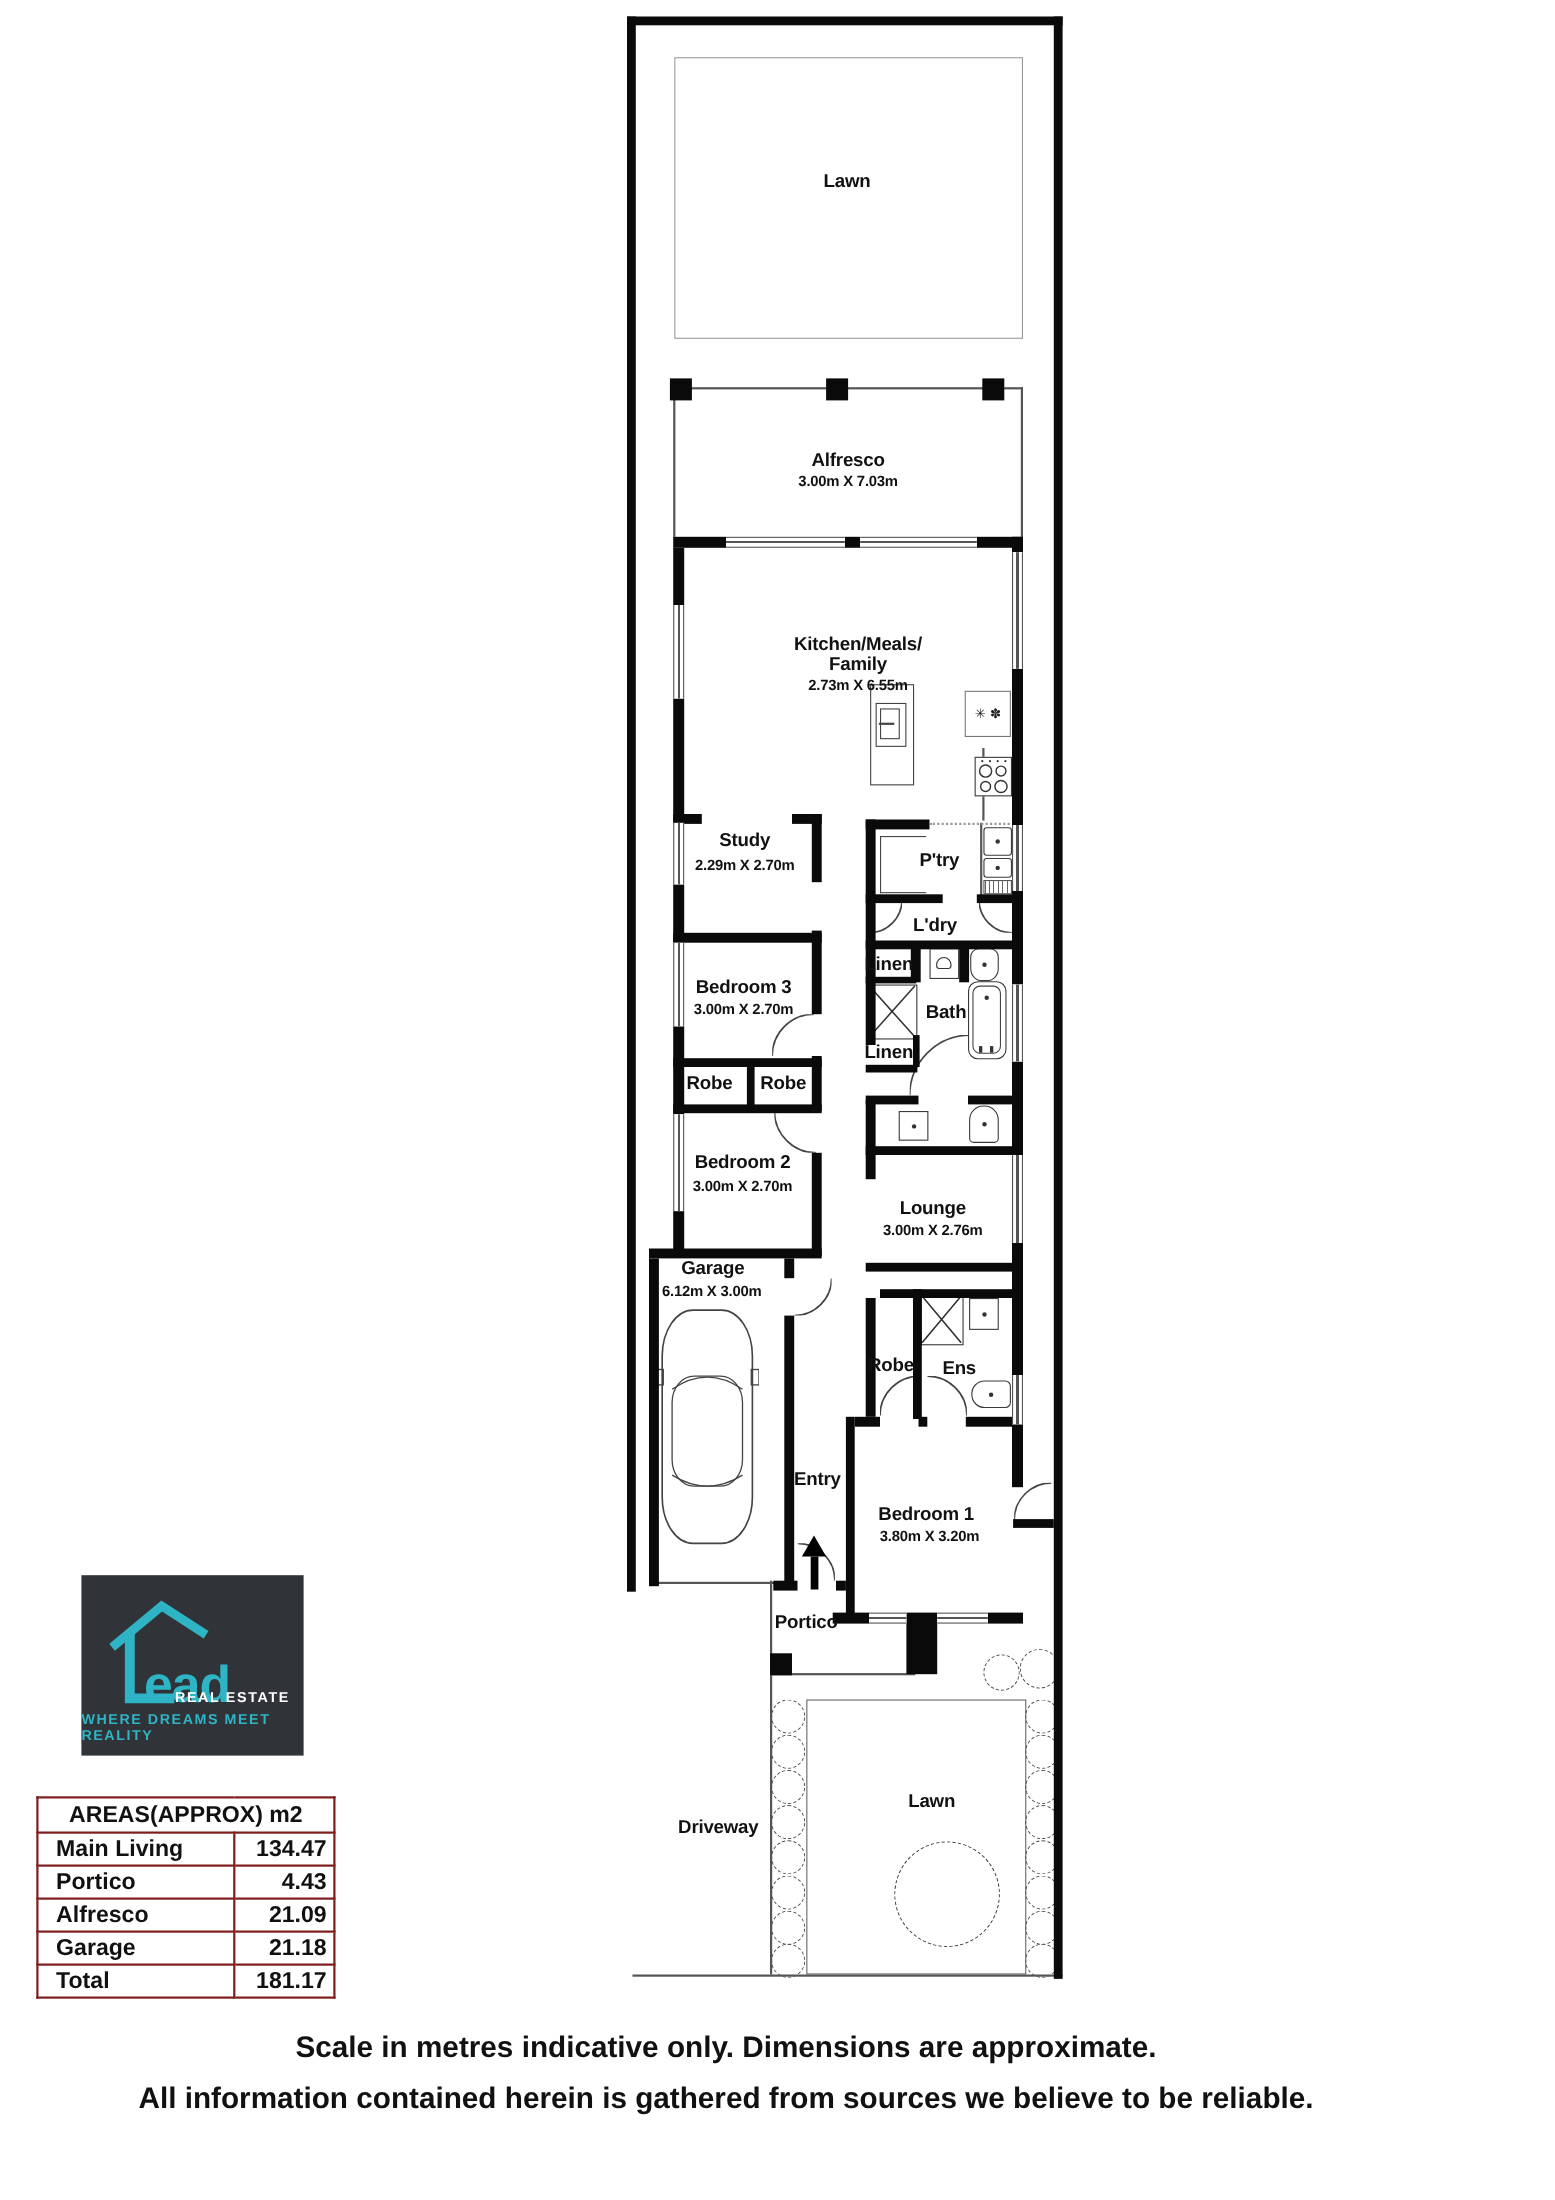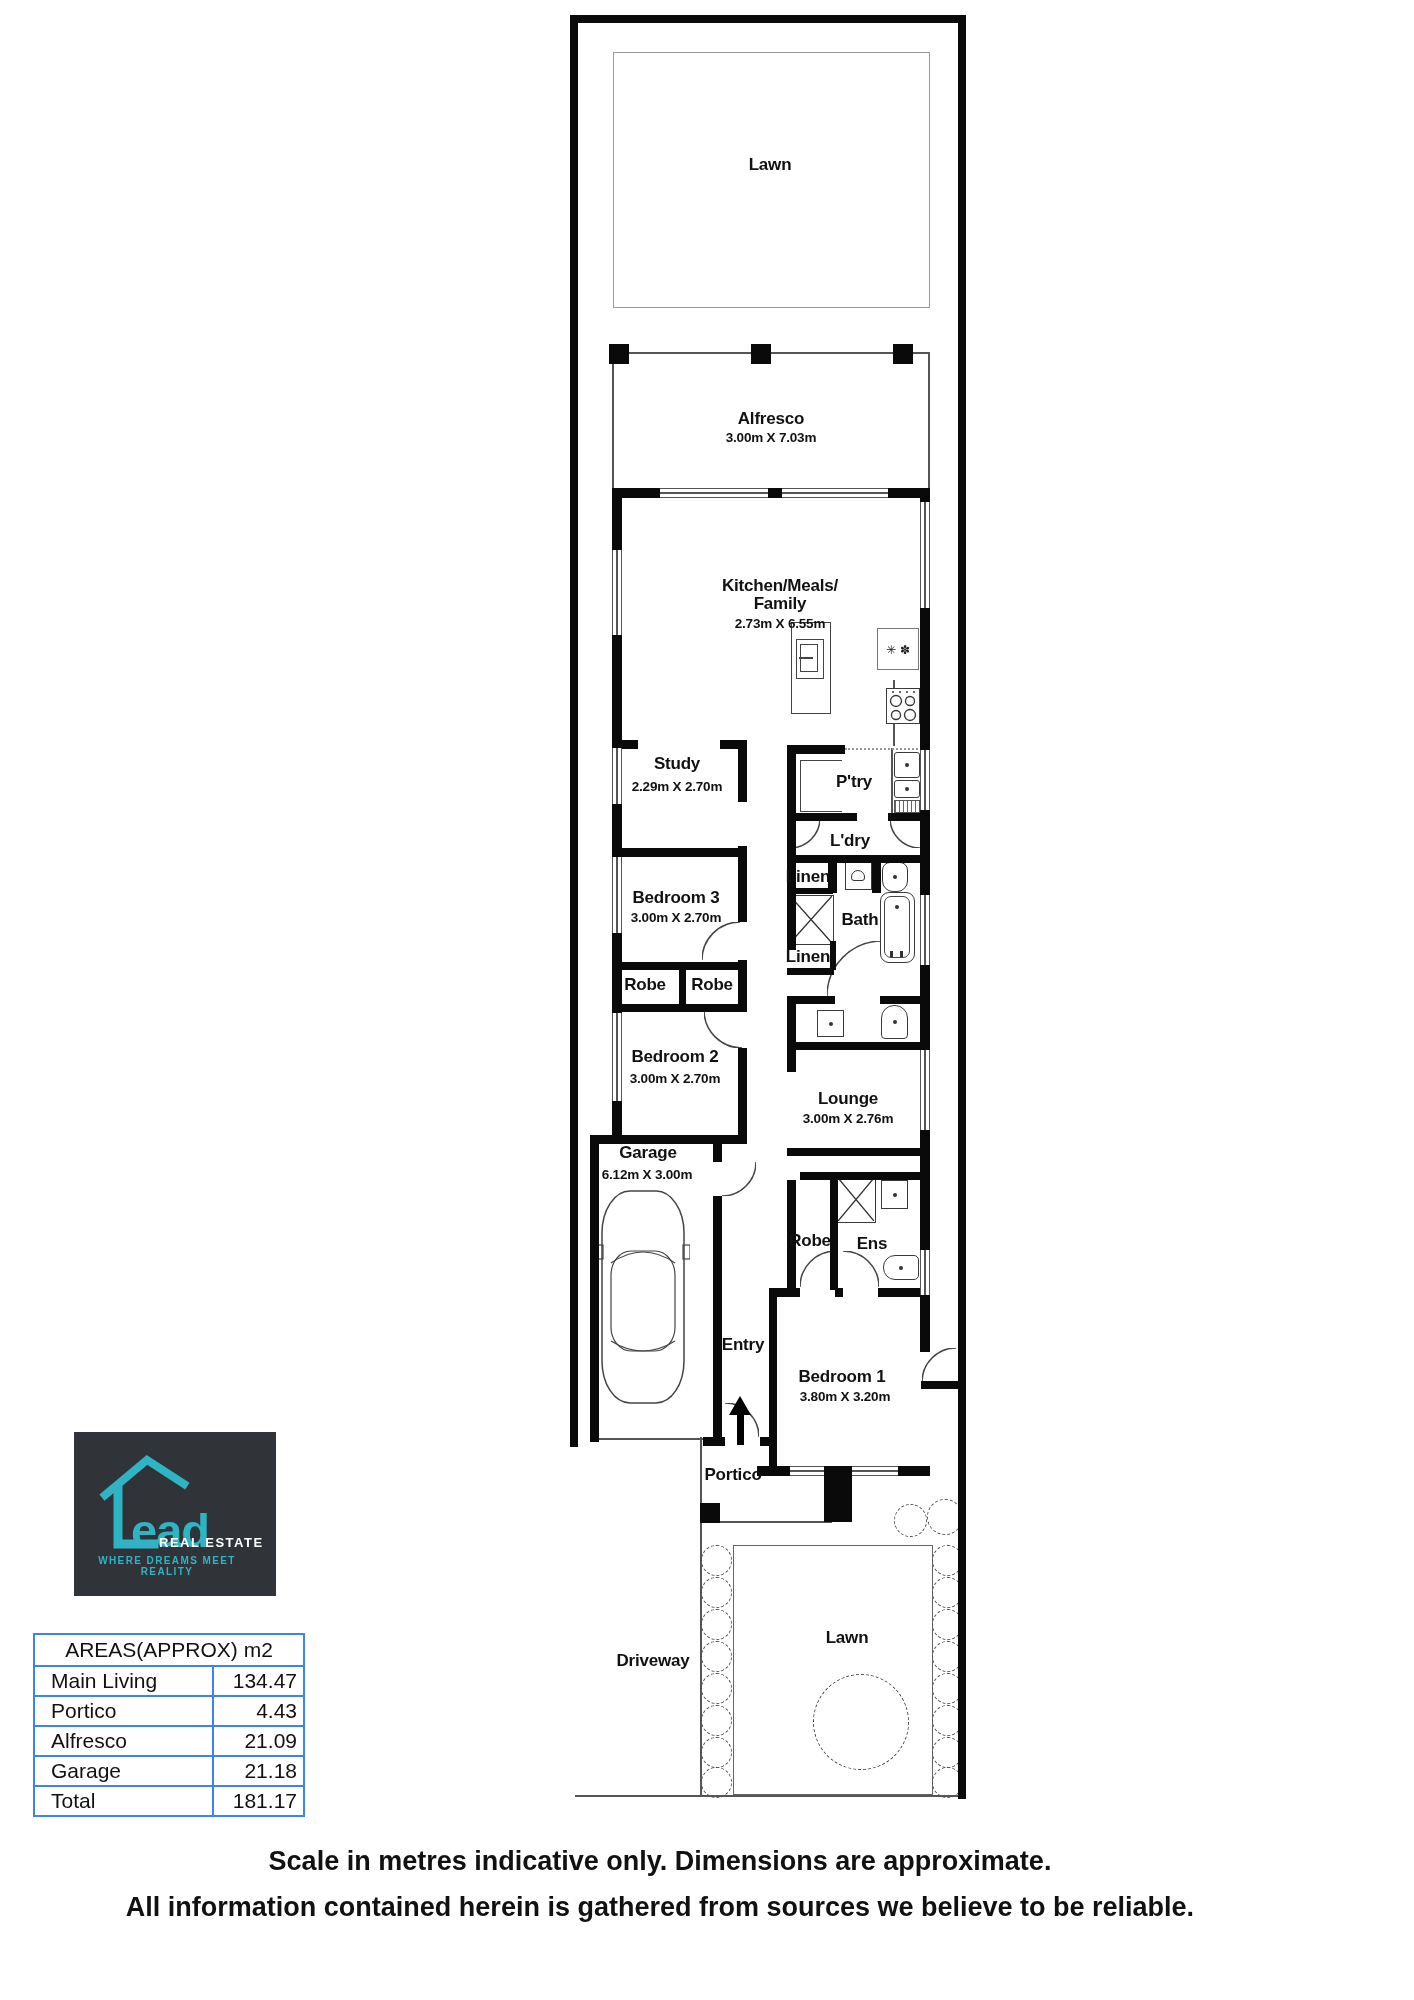--- a/index.html
+++ b/index.html
@@ -20,25 +20,25 @@
         left:50%;top:50%;transform:translate(-50%,-50%);}
   .lbl{position:absolute;transform:translate(-50%,-50%);font-weight:bold;font-size:17px;
         letter-spacing:-0.2px;white-space:nowrap;z-index:5;color:#111;}
   .dims{font-size:13.5px;}
   .bush{position:absolute;border:1.5px dashed #555;border-radius:50%;box-sizing:border-box;z-index:1;}
   .area{position:absolute;box-sizing:border-box;z-index:0;}
   
   #logo{position:absolute;left:74px;top:1432px;width:202px;height:164px;background:#303338;z-index:6;}
   #logo .brand{position:absolute;left:57px;top:40px;color:#2fb4c5;font-size:47px;font-weight:bold;letter-spacing:-1px;margin-top:31px;}
   #logo .brandsub{position:absolute;left:85px;top:103px;color:#fff;font-size:13px;font-weight:bold;letter-spacing:1.5px;}
-  #logo .tagline{position:absolute;left:0;top:123px;width:186px;text-align:center;color:#2fb4c5;
-        font-size:10px;font-weight:bold;letter-spacing:1.4px;}
+  #logo .tagline{position:absolute;left:0;top:123px;width:186px;text-align:left;color:#2fb4c5;
+        font-size:13px;font-weight:bold;letter-spacing:1.4px;}
   
   #areas{position:absolute;left:33px;top:1633px;width:272px;border-collapse:collapse;z-index:6;}
-  #areas th,#areas td{border:2px solid #3b82f6;font-weight:normal;font-size:21px;color:#111;}
+  #areas th,#areas td{border:2px solid #7f1d1d;font-weight:bold;font-size:21px;color:#111;}
   #areas th{height:28px;text-align:center;}
   #areas td{height:26px;}
   #areas td.n{text-align:left;padding-left:16px;}
   #areas td.v{text-align:right;padding-right:6px;width:82px;}
   
   #disclaimer{position:absolute;left:0;top:1838px;width:1320px;text-align:center;
         font-size:27px;font-weight:bold;line-height:46px;color:#111;z-index:6;}
 </style>
 </head>
 <body>

